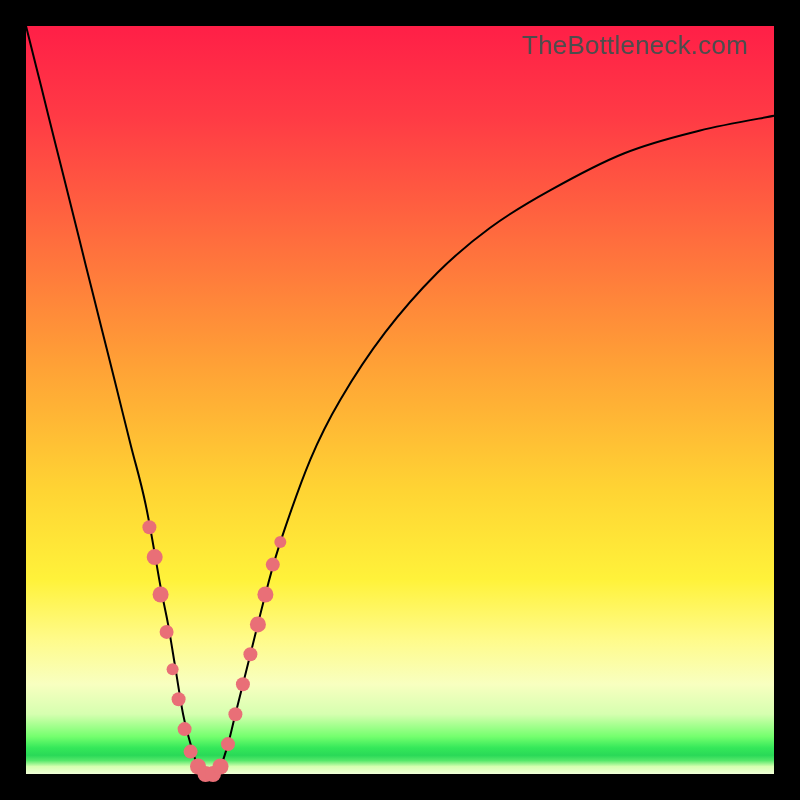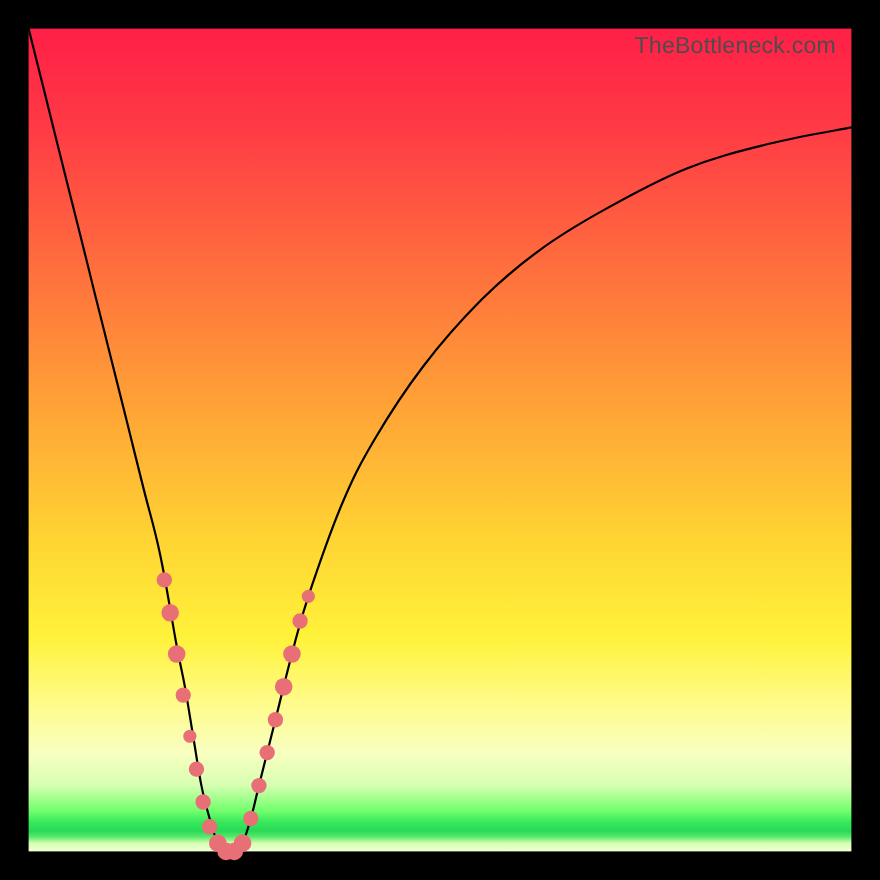--- a/index.html
+++ b/index.html
@@ -41,23 +41,23 @@
       #35e85a 96.5%,
       #29d957 97.5%,
       #55e86a 98.2%,
       #d6ffb0 99%,
       #f0ffd8 100%
     );
   }
   .watermark {
     position: absolute;
     top: 4px;
-    right: 14px;
+    right: 26px;
     color: #4d4d4d;
-    font-size: 21px;
+    font-size: 26px;
     letter-spacing: 0.2px;
     user-select: none;
   }
   svg.curve {
     position: absolute;
     left: 0;
     top: 0;
     width: 748px;
     height: 748px;
     overflow: visible;

